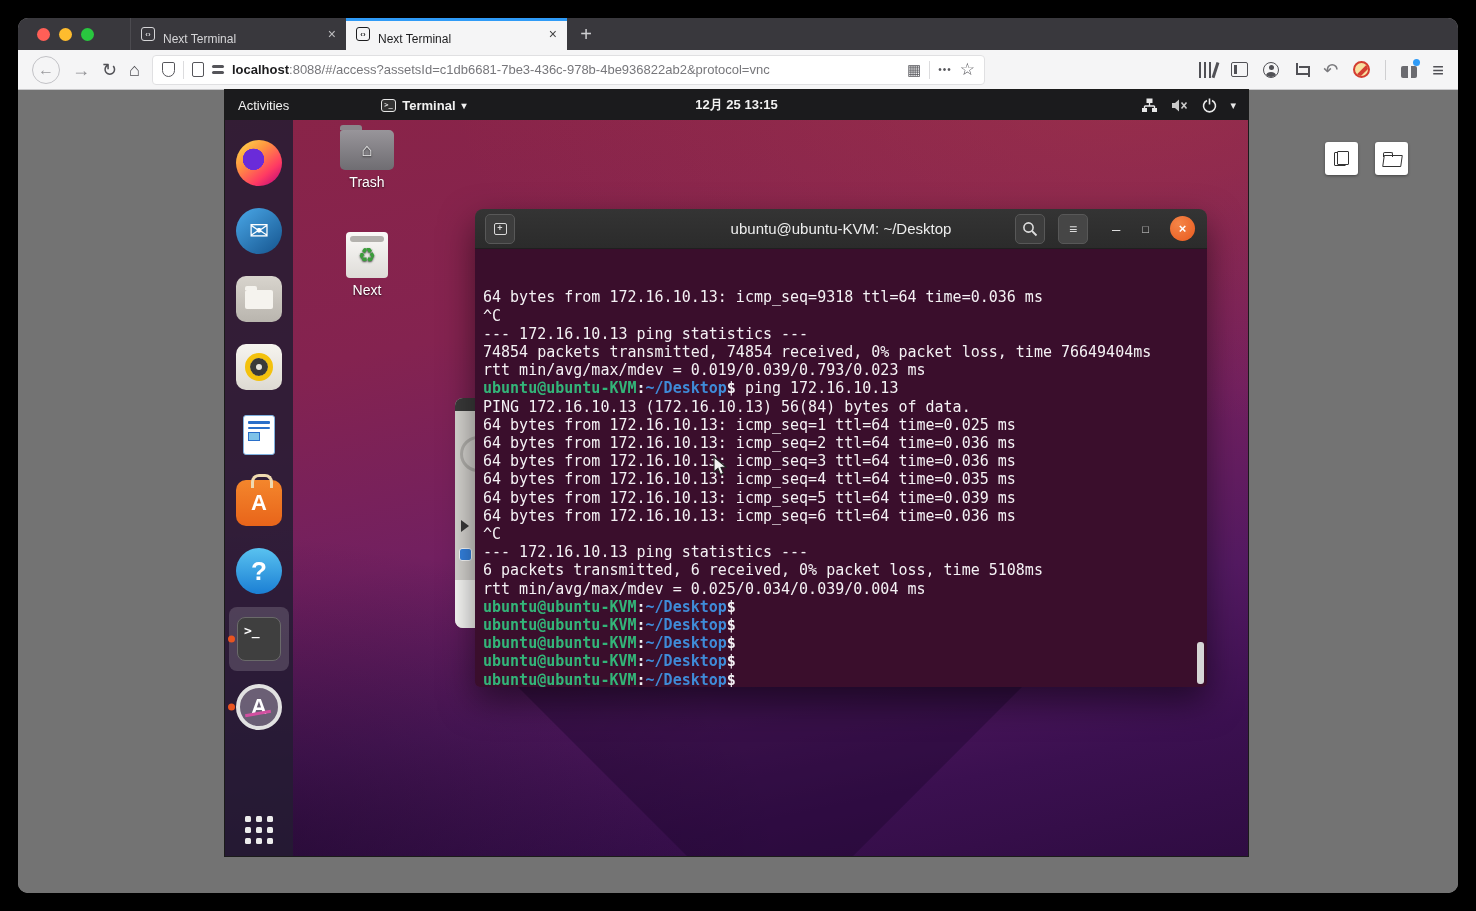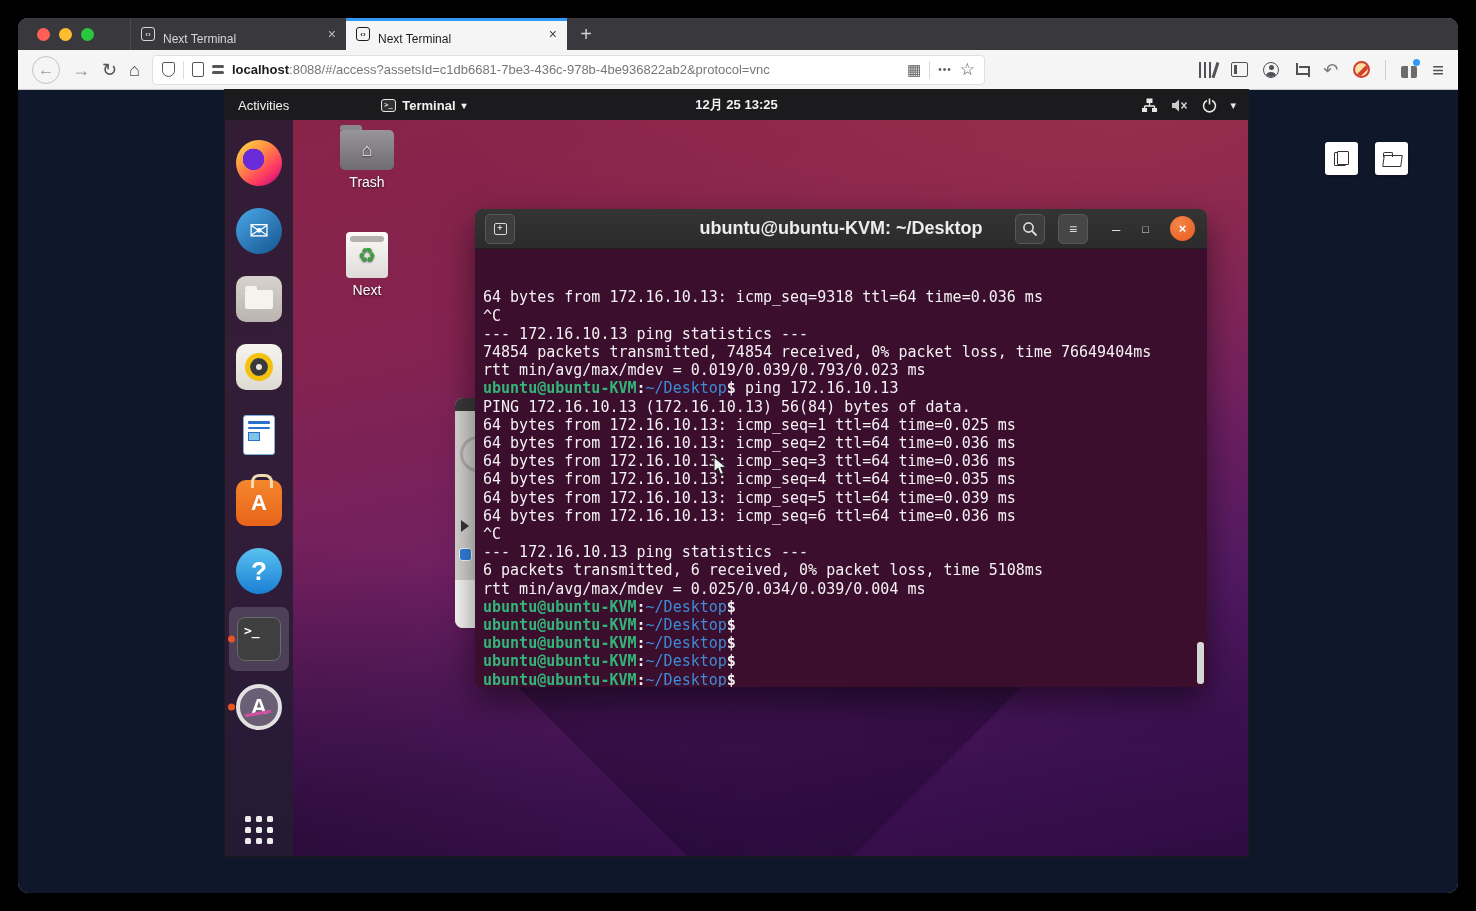--- a/index.html
+++ b/index.html
@@ -51,21 +51,21 @@
   .ic-crop::after { content:""; position:absolute; left:5px; top:3px; width:9px; height:9px; border-right:2px solid #515156; border-top:2px solid #515156; }
   .ic-block { width:17px; height:17px; border:2px solid #d43d31; border-radius:50%; position:relative; background:#f8e0a0; overflow:hidden; }
   .ic-block::before { content:""; position:absolute; left:-2px; top:6px; width:20px; height:3.5px; background:#d43d31; transform:rotate(-45deg); }
   .ic-gift { width:16px; height:16px; position:relative; }
   .ic-gift::before { content:""; position:absolute; left:0; top:4px; width:16px; height:12px; background:#6b6b70; border-radius:2px; }
   .ic-gift::after { content:""; position:absolute; left:7px; top:0; width:2.5px; height:16px; background:#f5f5f6; }
   .gift-dot { position:absolute; right:-3px; top:-3px; width:7px; height:7px; border-radius:50%; background:#2f9bf7; }
   .ic-qr { font-size:15px; color:#55555a; }
 
   
-  .content { flex:1; position:relative; background:#0f172a; }
+  .content { flex:1; position:relative; background:#737373; }
 
   .float-btn { position:absolute; top:52px; width:33px; height:33px; background:#fff; border-radius:3px; box-shadow:0 1px 3px rgba(0,0,0,.4); display:flex; align-items:center; justify-content:center; }
   .ic-copy { width:15px; height:15px; position:relative; }
   .ic-copy::before { content:""; position:absolute; left:0; bottom:0; width:10px; height:12px; border:1.6px solid #333; border-radius:1px; background:#fff; }
   .ic-copy::after { content:""; position:absolute; right:0; top:0; width:10px; height:12px; border:1.6px solid #333; border-radius:1px; background:#fff; }
   .ic-folder { width:17px; height:13px; position:relative; }
   .ic-folder::before { content:""; position:absolute; left:0; top:0; width:8px; height:4px; border:1.6px solid #333; border-bottom:none; border-radius:2px 2px 0 0; }
   .ic-folder::after { content:""; position:absolute; left:0; top:3px; width:17px; height:10px; border:1.6px solid #333; border-radius:1px; transform:skewX(-8deg); }
 
   .desktop { position:absolute; left:207px; top:0; width:1023px; height:766px; outline:1px solid #1b1b1b; overflow:hidden;
@@ -115,33 +115,33 @@
   .hidden-win { position:absolute; left:230px; top:308px; width:20px; height:230px; background:#d8d6d2; border-radius:8px 0 0 8px; overflow:hidden; z-index:1; }
   .hw-top { height:13px; background:#3a3a3a; }
   .hw-circle { position:absolute; left:5px; top:38px; width:36px; height:36px; border:3px solid #b5b3af; border-radius:50%; }
   .hw-tri { position:absolute; left:6px; top:122px; width:0; height:0; border-left:8px solid #3a3a3a; border-top:6px solid transparent; border-bottom:6px solid transparent; }
   .hw-blue { position:absolute; left:4px; top:150px; width:13px; height:13px; background:#3584e4; border-radius:3px; border:1px solid #fff; }
   .hw-white { position:absolute; left:0; bottom:0; width:100%; height:48px; background:#fbfbf9; }
 
   
   .term-win { position:absolute; left:250px; top:119px; width:732px; height:478px; border-radius:8px 8px 5px 5px; box-shadow:0 14px 34px rgba(0,0,0,.5); z-index:3; display:flex; flex-direction:column; overflow:hidden; }
   .term-titlebar { height:40px; background:linear-gradient(#343434,#2b2b2b); border-bottom:1px solid #1f1f1f; position:relative; display:flex; align-items:center; flex:0 0 auto; }
-  .tt-title { position:absolute; left:0; right:0; text-align:center; color:#ededed; font-weight:bold; font-size:18px; pointer-events:none; }
+  .tt-title { position:absolute; left:0; right:0; text-align:center; color:#ededed; font-weight:normal; font-size:15px; pointer-events:none; }
   .tt-btn { width:30px; height:30px; background:#3d3d3d; border:1px solid #585858; border-radius:5px; display:flex; align-items:center; justify-content:center; }
   .tt-newtab { margin-left:10px; position:relative; z-index:1; }
   .nt-rect { width:13px; height:12px; border:1.6px solid #d9d9d9; border-radius:2px; color:#d9d9d9; font-size:9px; line-height:9px; text-align:center; font-weight:bold; }
   .tt-right { margin-left:auto; display:flex; align-items:center; margin-right:12px; gap:0; position:relative; z-index:1; }
   .tt-menu { background:#464646; margin-left:13px; color:#ddd; font-size:14px; }
   .tt-min { color:#ddd; font-size:15px; margin-left:24px; }
   .tt-max { color:#ddd; font-size:11px; margin-left:22px; }
   .tt-close { width:25px; height:25px; border-radius:50%; background:radial-gradient(circle at 35% 30%, #f58547, #e85a1f); color:#fff; font-size:13px; font-weight:bold; display:flex; align-items:center; justify-content:center; margin-left:21px; }
 
   .term-body { flex:1; background:#3a0e2c; padding:3px 8px; position:relative; font-family:"DejaVu Sans Mono",monospace; font-size:15px; line-height:18.2px; color:#f4f1f4; white-space:pre; overflow:hidden; }
   .seg-g { color:#33b579; font-weight:bold; }
-  .seg-b { color:#3f8bd8; font-weight:normal;text-align:center; }
+  .seg-b { color:#3f8bd8; font-weight:bold;text-align:center; }
   .seg-w { color:#f4f1f4; font-weight:bold; }
   .term-scrollbar { position:absolute; right:3px; bottom:3px; width:7px; height:42px; background:#d6d6d6; border-radius:3px; }
 
   .cursor { position:absolute; left:488px; top:366px; z-index:8; }
 </style>
 </head>
 <body>
 
 <div class="mac-window">
 
@@ -212,21 +212,21 @@
     <div class="desktop">
       <div class="emblem"></div>
 
       <div class="gnome-topbar">
         <span class="gt-activities">Activities</span>
         <span class="gt-appmenu">
           <span class="mini-term">&gt;_</span>
           <span>Terminal</span>
           <span style="font-size:10px">▾</span>
         </span>
-        <span class="gt-clock">12月 25 13:25</span>
+        <span class="gt-clock">12月 25 13:15</span>
         <span class="gt-right">
           <svg width="17" height="15" viewBox="0 0 17 15">
               <rect x="5.5" y="0.5" width="6" height="4.5" fill="#e8e8e8"></rect>
               <path d="M8.5 5v3 M3.5 8h10 M3.5 8v2 M13.5 8v2" stroke="#e8e8e8" stroke-width="1.3" fill="none"></path>
               <rect x="1" y="10" width="5" height="4" fill="#e8e8e8"></rect>
               <rect x="11" y="10" width="5" height="4" fill="#e8e8e8"></rect>
             </svg>
           <svg width="18" height="15" viewBox="0 0 18 15">
               <polygon points="1,5 4,5 8,1.5 8,13.5 4,10 1,10" fill="#c9c9c9"></polygon>
               <path d="M10.5 4.5 L15.5 10.5 M15.5 4.5 L10.5 10.5" stroke="#c9c9c9" stroke-width="1.6"></path>

